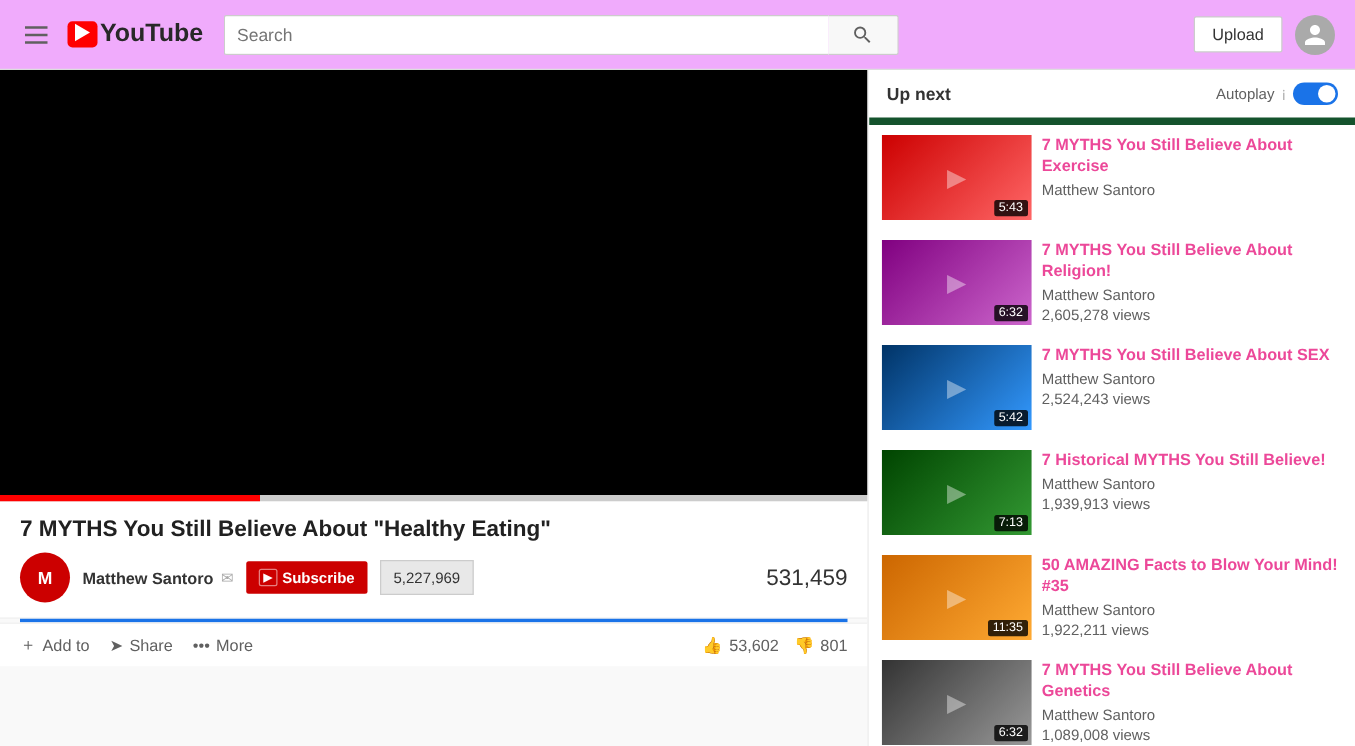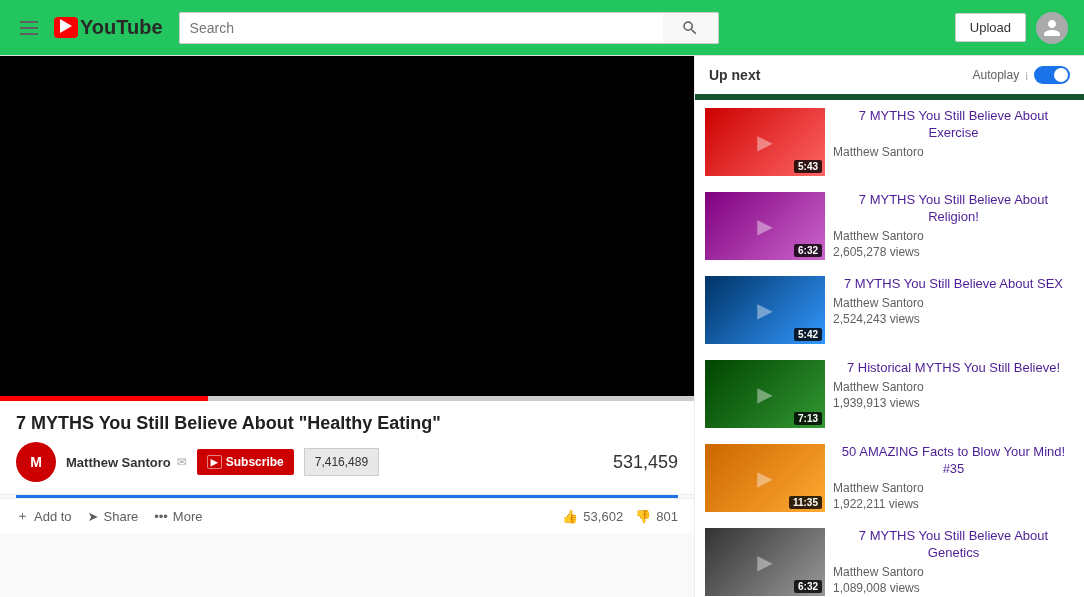--- a/index.html
+++ b/index.html
@@ -2,21 +2,21 @@
 <html><head>
   <meta charset="utf-8">
   <style>
     * { margin: 0; padding: 0; box-sizing: border-box; }
     body { font-family: Arial, sans-serif; background: #f9f9f9; color: #333; font-size: 13px; width: 1084px; height: 597px; overflow: hidden; }
 
     
     .header {
       display: flex;
       align-items: center;
-      background: #22c55e;
+      background: #f0abfc;
       border-bottom: 1px solid #ddd;
       padding: 0 16px;
       height: 56px;
       gap: 16px;
     }
     .header-left { display: flex; align-items: center; gap: 12px; }
     .hamburger-icon { display: flex; flex-direction: column; gap: 4px; cursor: pointer; padding: 4px; }
     .hamburger-icon span { display: block; width: 18px; height: 2px; background: #606060; }
     .youtube-logo { display: flex; align-items: center; gap: 2px; text-decoration: none; }
     .yt-logo-box { background: #ff0000; border-radius: 4px; padding: 2px 6px; }
@@ -75,23 +75,23 @@
     .video-item { display: flex; gap: 8px; padding: 8px 10px; cursor: pointer; align-items: flex-start; }
     .thumb-container { position: relative; flex-shrink: 0; }
     .thumb { width: 120px; height: 68px; background: #333; overflow: hidden; display: flex; align-items: center; justify-content: center; }
     .thumb-img-placeholder { width: 100%; height: 100%; background: linear-gradient(135deg, #8b0000, #cc3333); display: flex; align-items: center; justify-content: center; }
     .thumb1 { background: linear-gradient(135deg, #cc0000, #ff6666); }
     .thumb2 { background: linear-gradient(135deg, #800080, #cc66cc); }
     .thumb3 { background: linear-gradient(135deg, #003366, #3399ff); }
     .thumb4 { background: linear-gradient(135deg, #004400, #339933); }
     .thumb5 { background: linear-gradient(135deg, #cc6600, #ffaa33); }
     .thumb6 { background: linear-gradient(135deg, #333, #999); }
-    .thumb-duration { position: absolute; bottom: 3px; right: 3px; background: rgba(0,0,0,0.8); color: white; font-size: 10px; padding: 1px 4px; border-radius: 2px; font-weight: bold; margin-top: 15px; }
+    .thumb-duration { position: absolute; bottom: 3px; right: 3px; background: rgba(0,0,0,0.8); color: white; font-size: 10px; padding: 1px 4px; border-radius: 2px; font-weight: normal; margin-top: 15px; }
     .video-meta { flex: 1; }
-    .video-meta-title { font-size: 13px; font-weight: 400; color: #4c1d95; line-height: 1.3; margin-bottom: 3px; text-align: center; }
+    .video-meta-title { font-size: 13px; font-weight: 700; color: #ec4899; line-height: 1.3; margin-bottom: 3px; }
     .video-meta-channel { font-size: 12px; color: #606060; margin-bottom: 2px; }
     .video-meta-views { font-size: 12px; color: #606060; }
   </style>
 </head>
 <body>
 
 <header class="header">
   <div class="header-left">
     <div class="hamburger-icon">
       <span></span>
@@ -138,21 +138,21 @@
           <div>
             <div class="channel-info">
               <span class="channel-name">Matthew Santoro</span>
               <span class="verified-icon">✉</span>
             </div>
           </div>
           <button class="subscribe-btn">
             <div class="yt-mini">▶</div>
             Subscribe
           </button>
-          <span class="subscribe-count">7,416,489</span>
+          <span class="subscribe-count">5,227,969</span>
         </div>
         <div class="channel-right">
           <span class="view-count">531,459</span>
         </div>
       </div>
     </div>
     <div class="like-bar"></div>
     <div class="action-bar">
       <div class="action-left">
         <button class="action-btn">

